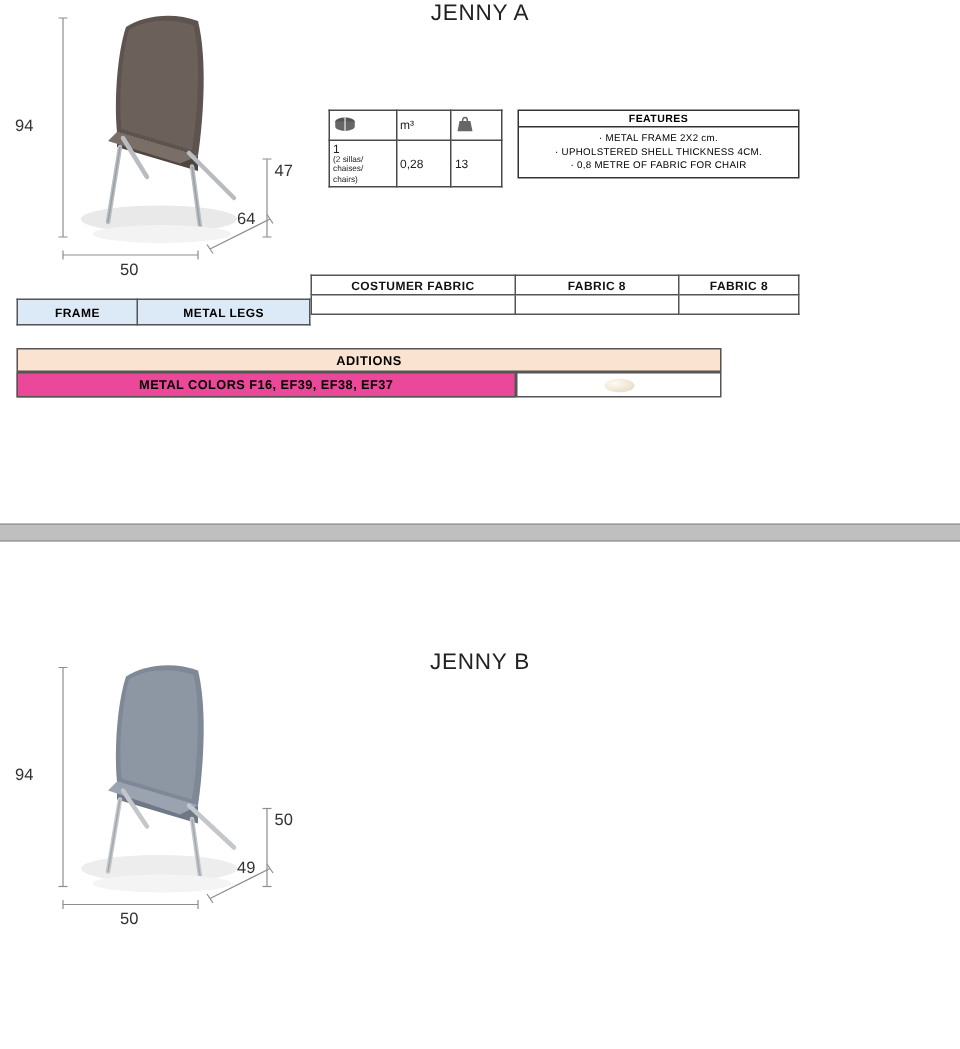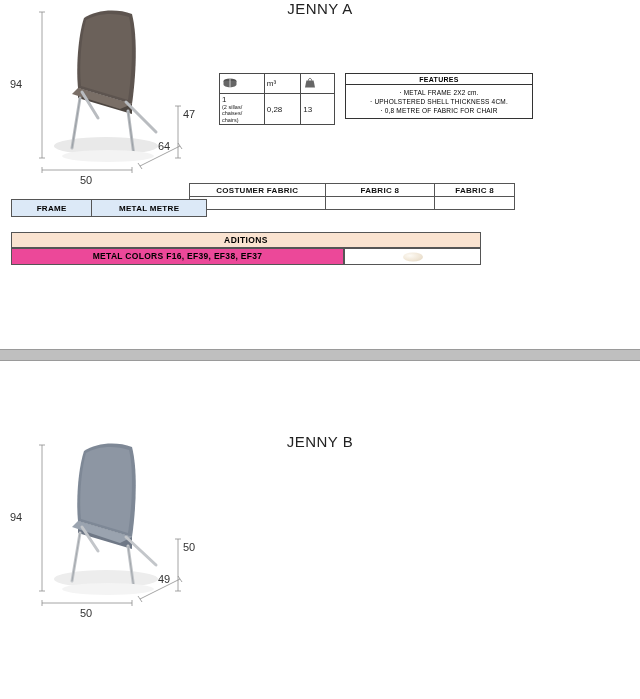--- a/index.html
+++ b/index.html
@@ -265,40 +265,40 @@
 
   <div class="features" style="left:345px; top:73px; width:188px;">
     <div class="fhead">FEATURES</div>
     <ul>
       <li>·  METAL  FRAME 2X2 cm.</li>
       <li>· UPHOLSTERED SHELL THICKNESS 4CM.</li>
       <li>·  0,8  METRE OF FABRIC FOR CHAIR</li>
     </ul>
   </div>
 
-  <table class="fabrictab" style="left:189px; top:183px; width:326px;">
+  <table class="fabrictab" style="left:207px; top:183px; width:326px;">
     <tbody>
         <tr>
       <td class="hdr" style="width:136px;">COSTUMER FABRIC</td>
       <td class="hdr" style="width:110px;">FABRIC 8</td>
       <td class="hdr" style="width:80px;">FABRIC 8</td>
     </tr>
     <tr>
       <td class="blank"></td>
       <td class="blank"></td>
       <td class="blank"></td>
     </tr>
   </tbody>
     </table>
 
   <table class="frametab" style="left:11px; top:199px; width:196px;">
     <tbody>
         <tr>
       <td style="width:76px;">FRAME</td>
-      <td style="width:110px;">METAL METRE</td>
+      <td style="width:110px;">METAL LEGS</td>
     </tr>
   </tbody>
     </table>
 
   <div class="additions-head" style="left:11px; top:232px; width:470px; height:16px;">ADITIONS</div>
   <div class="additions-body" style="left:11px; top:248px; width:333px; height:17px;">METAL COLORS F16, EF39, EF38, EF37</div>
   <div class="additions-swatch" style="left:344px; top:248px; width:137px; height:17px;">
     <span class="swatch-blob"></span>
   </div>
 

